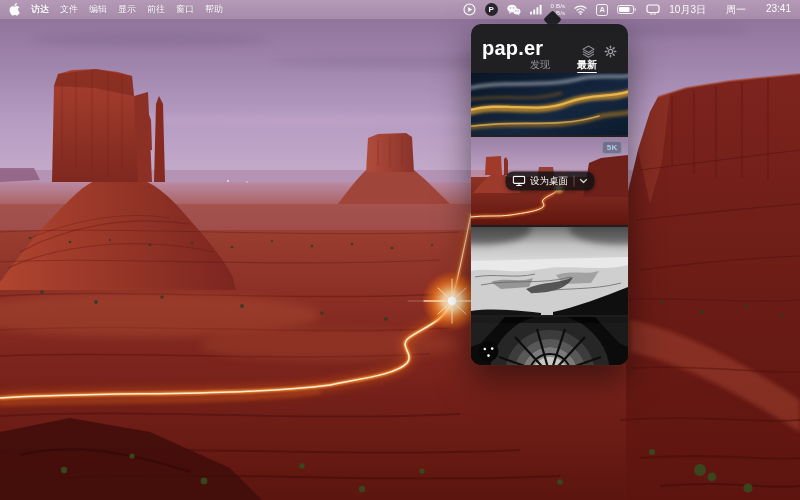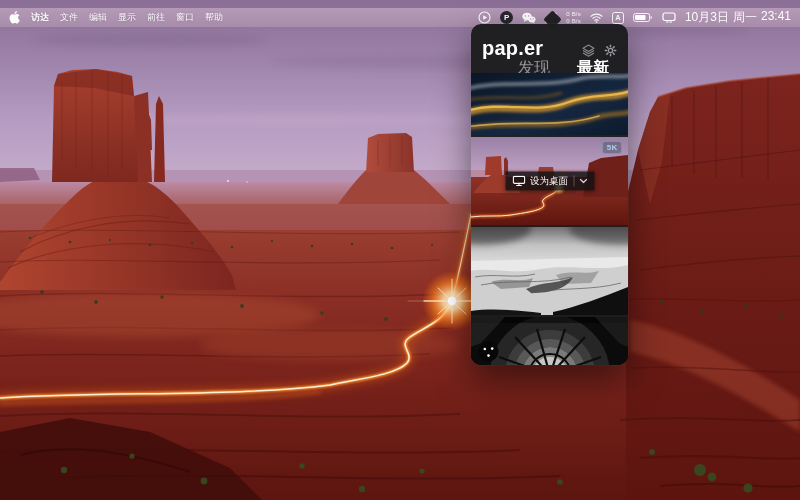--- a/index.html
+++ b/index.html
@@ -5,68 +5,68 @@
   * { margin:0; padding:0; box-sizing:border-box; }
   html,body { width:800px; height:500px; overflow:hidden; }
   body { font-family:"Liberation Sans","DejaVu Sans",sans-serif; }
   #screen { position:relative; width:800px; height:500px; overflow:hidden; background:#7c241d; }
 
   
   #wallpaper { position:absolute; inset:0; z-index:0; }
 
   
   #menubar {
-    position:absolute; top:8px; left:0; width:800px; height:19px; z-index:30;
+    position:absolute; top:0; left:0; width:800px; height:19px; z-index:30;
     background:linear-gradient(#b59ab7, #a78dab);
     display:flex; align-items:center; padding:0 9px;
     color:rgba(255,255,255,.96); font-size:9px;
   }
   #menubar .left { display:flex; align-items:center; gap:11px; }
   #menubar .left .mi { white-space:nowrap; text-shadow:0 0 2px rgba(80,60,90,.35); }
   #menubar .left .mi.first { font-weight:700; }
   #menubar .right { margin-left:auto; display:flex; align-items:center; gap:9px; }
   .mb-ic { display:flex; align-items:center; justify-content:center; }
   .p-circle { width:13px; height:13px; border-radius:50%; background:#2a2630;
     color:#fff; font-size:8px; font-weight:700; display:flex; align-items:center; justify-content:center; }
   .a-box { width:12px; height:12px; border:1.1px solid rgba(255,255,255,.95); border-radius:2.5px;
     font-size:7.5px; font-weight:700; display:flex; align-items:center; justify-content:center; }
   .netspeed { display:flex; flex-direction:column; align-items:flex-end; font-size:6px; line-height:6.5px; letter-spacing:.2px; }
-  .clock { display:flex; gap:4px; font-size:12px; white-space:nowrap; }
+  .clock { display:flex; gap:20px; font-size:10px; white-space:nowrap; }
 
   
   #popover-arrow {
     position:absolute; left:546px; top:13px; width:13px; height:13px; z-index:39;
     background:#232327; transform:rotate(45deg); border-radius:2px;
   }
   #popover {
     position:absolute; left:471px; top:24px; width:157px; height:341px; z-index:40;
     background:rgba(28,28,30,.97); border-radius:10px; overflow:hidden;
     box-shadow:0 14px 34px rgba(0,0,0,.5), 0 0 0 .5px rgba(255,255,255,.09);
     color:#fff;
   }
-  #popover .hdr { height:34px; padding:13px 11px 0; display:flex; align-items:flex-start; }
+  #popover .hdr { height:34px; padding:13px 11px 0; display:flex; align-items:center; }
   #popover .hdr .ttl { font-size:20px; font-weight:700; letter-spacing:.2px; line-height:22px; }
   #popover .hdr .hicons { margin-left:auto; display:flex; gap:9px; padding-top:7px; }
-  #popover .tabs { height:15px; display:flex; justify-content:center; gap:27px; font-size:16px;margin-left:28px; }
+  #popover .tabs { height:15px; display:flex; justify-content:center; gap:27px; font-size:10px;margin-left:28px; }
   #popover .tab { color:#94949a; position:relative; padding-bottom:3px; }
   #popover .tab.active { color:#fff; font-weight:600;font-family:Liberation Mono, monospace; }
   #popover .tab.active::after { content:""; position:absolute; left:0; right:0; bottom:-1px; height:2px; background:#fff; border-radius:1px; }
   #popover .list { position:absolute; left:0; top:49px; width:157px; display:flex; flex-direction:column; gap:2px; }
   .thumb { position:relative; width:157px; overflow:hidden; background:#000; }
   .thumb svg { display:block; }
   .t1 { height:62px; } .t2 { height:88px; } .t3 { height:88px; } .t4 { height:48px; }
 
   .res-badge {
     position:absolute; top:4px; right:6px; padding:1px 3.5px; border-radius:3px;
     background:rgba(80,90,105,.55); border:1px solid rgba(150,185,225,.45);
     color:#a8cdf0; font-size:8px; font-weight:700; letter-spacing:.3px;
   }
   .set-btn {
     position:absolute; left:50%; top:50%; transform:translate(-50%,-50%);
-    display:flex; align-items:center; gap:5px; padding:3px 7px; border-radius:1px;
+    display:flex; align-items:center; gap:5px; padding:3px 7px; border-radius:8px;
     background:rgba(16,16,18,.82); box-shadow:0 1px 4px rgba(0,0,0,.4);
     font-size:9.5px; color:#fff; white-space:nowrap;
   }
   .set-btn .sep { width:1px; height:11px; background:rgba(255,255,255,.25); }
   .dots-badge { position:absolute; left:7px; top:24px; width:21px; height:21px; }
 
   .hicon { width:13px; height:13px; color:#97979d; }
 </style>
 </head>
 <body>

